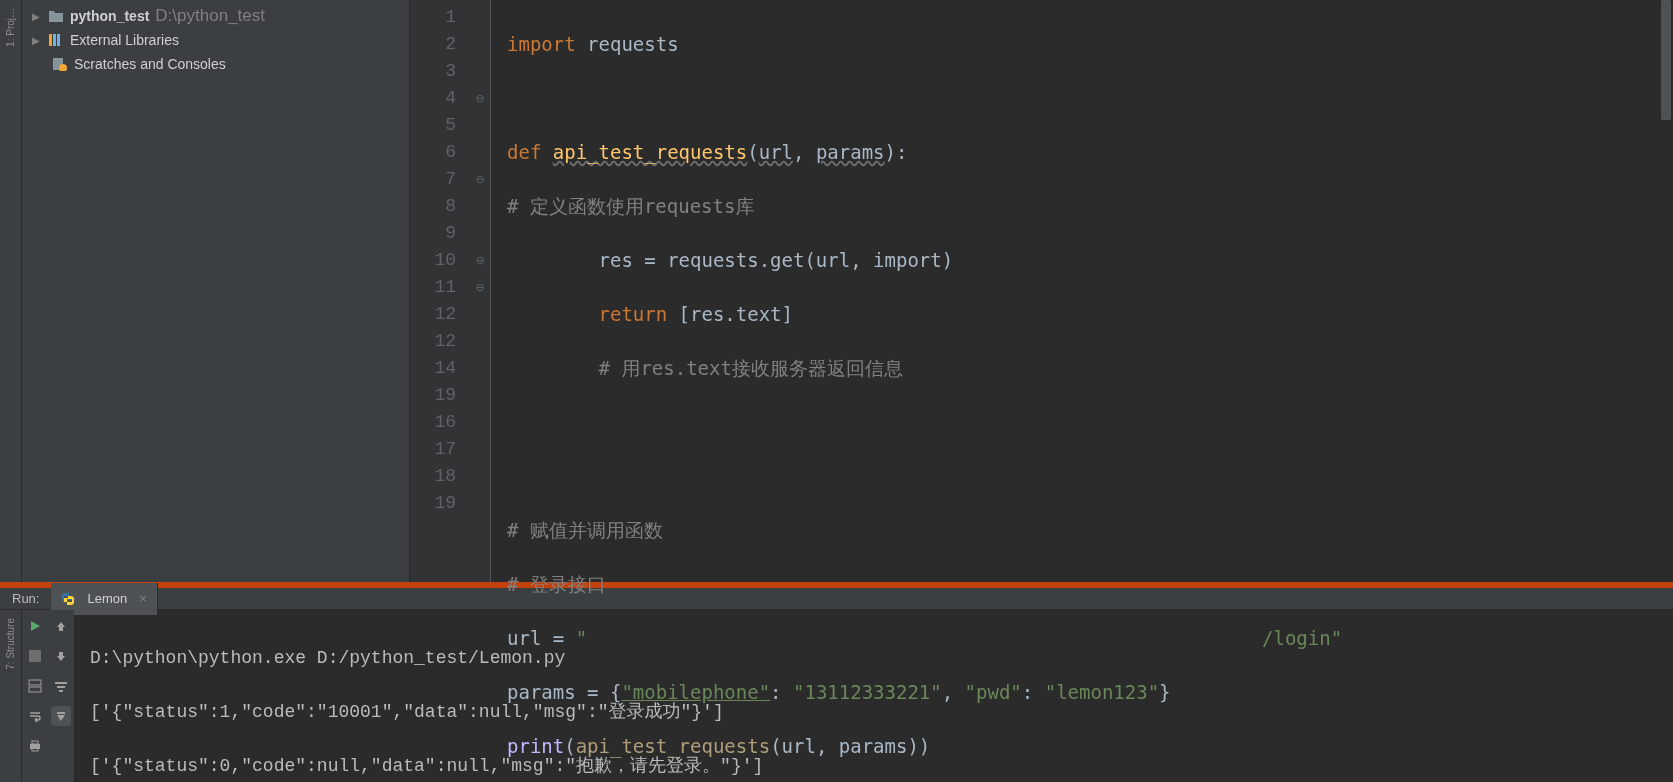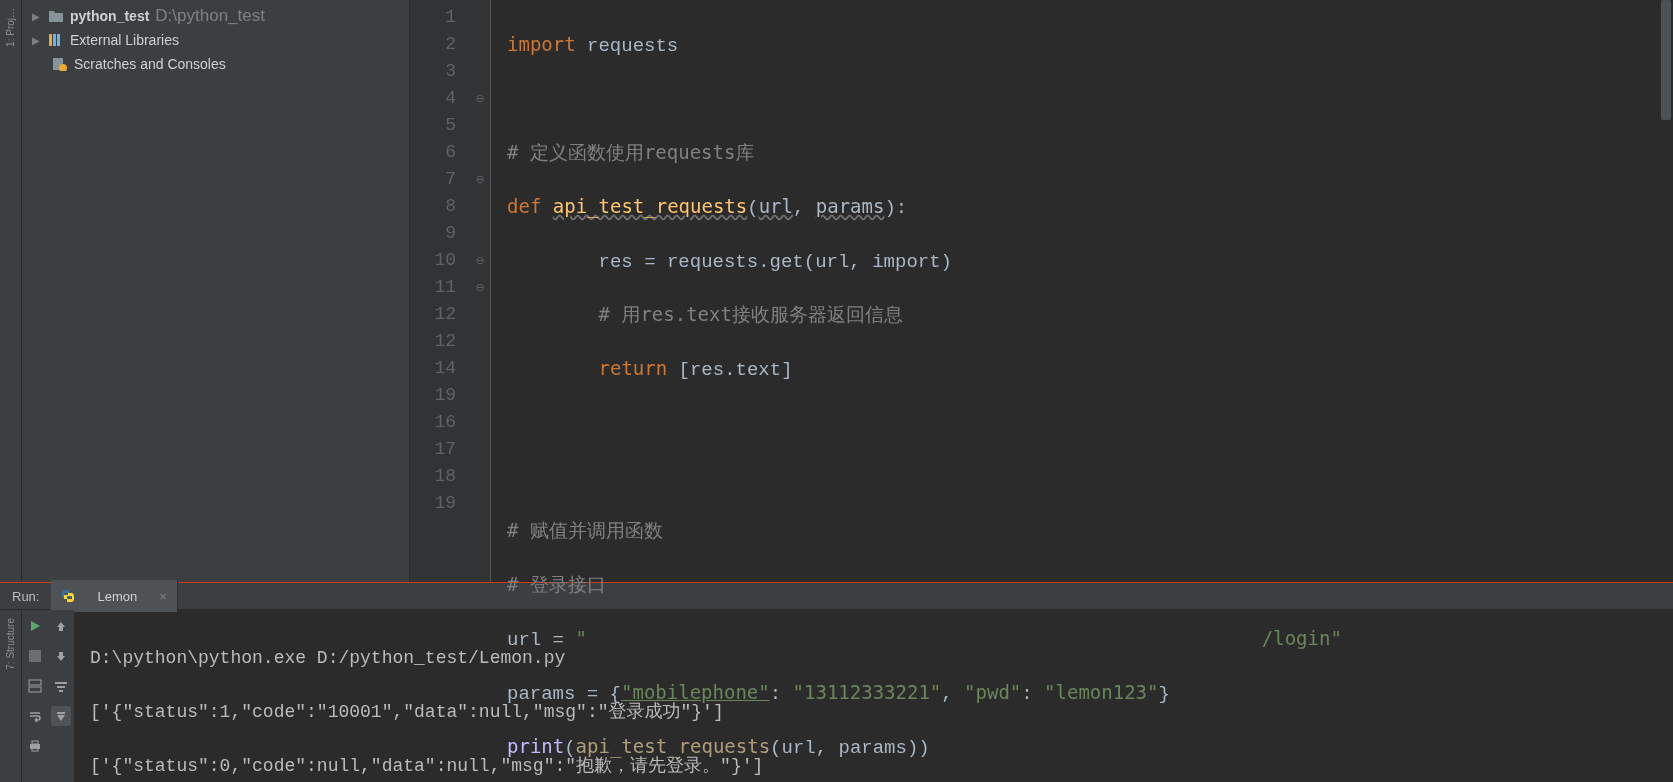--- a/index.html
+++ b/index.html
@@ -21,29 +21,29 @@
   .fold-strip { width: 20px; background: #313335; padding-top: 4px; }
   .fold-strip .fl { height: 27px; display: flex; align-items: center; justify-content: center; font-size: 11px; color: #606366; }
   .code { flex: 1; padding-top: 4px; padding-left: 16px; font-family: "Consolas", "DejaVu Sans Mono", monospace; font-size: 19px; line-height: 27px; white-space: pre; border-left: 1px solid #555555; position: relative; }
   .code .cl { height: 27px; }
   .kw { color: #cc7832; }
   .fn-u { color: #ffc66d; text-decoration: underline wavy #707070; }
   .str { color: #6a8759; }
   .str-u { color: #6a8759; text-decoration: underline #6a8759; }
   .com { color: #808080; }
   .param-u { color: #a9b7c6; text-decoration: underline wavy #707070; }
-  .ident { color: #a9b7c6; font-family: Liberation Mono, monospace; }
+  .ident { color: #a9b7c6; }
   .builtin { color: #c4b5fd; }
   .call { color: #b09d79; }
   .blur { filter: blur(4px); }
   .scroll-thumb { position: absolute; right: 2px; top: 0; width: 10px; height: 120px; background: #4e5254; border-radius: 2px; }
   .bottom { display: flex; flex-direction: column; background: #2b2b2b; }
-  .run-header { height: 28px; background: #3c3f41; display: flex; align-items: center; border-top: 1px solid #c2410c; border-bottom: 1px solid #2b2b2b; }
+  .run-header { height: 28px; background: #3c3f41; display: flex; align-items: center; border-top: 6px solid #c2410c; border-bottom: 1px solid #2b2b2b; }
   .run-header .label { font-size: 13px; color: #bbbbbb; padding: 0 12px; }
-  .run-tab { display: flex; align-items: center; gap: 22px; background: #4e5254; height: 100%; padding: 16px 10px; border-right: 1px solid #2b2b2b; }
+  .run-tab { display: flex; align-items: center; gap: 12px; background: #4e5254; height: 100%; padding: 16px 10px; border-right: 1px solid #2b2b2b; }
   .run-tab .pyicon { font-size: 13px; }
   .run-tab .tabname { font-size: 13px; color: #d0d0d0; }
   .run-tab .close { font-size: 13px; color: #808080; cursor: pointer; }
   .run-body { display: flex; flex: 1; }
   .run-tool { width: 26px; background: #3c3f41; display: flex; flex-direction: column; align-items: center; padding-top: 6px; gap: 10px; }
   .run-tool2 { width: 26px; background: #3c3f41; display: flex; flex-direction: column; align-items: center; padding-top: 6px; gap: 10px; }
   .run-tool .btn, .run-tool2 .btn { width: 20px; height: 20px; display: flex; align-items: center; justify-content: center; cursor: pointer; }
   .run-tool2 .btn.active { background: #4e5254; border-radius: 3px; }
   .console { flex: 1; padding: 8px 16px; font-family: Consolas, "Courier New", monospace; font-size: 18px; line-height: 27px; color: #bbbbbb; white-space: pre; }
   svg { display: block; }
@@ -129,25 +129,25 @@
           <div class="fl"></div>
           <div class="fl"></div>
           <div class="fl"></div>
           <div class="fl"></div>
           <div class="fl"></div>
           <div class="fl"></div>
       </div>
       <div class="code">
 <div class="cl"><span class="kw">import</span><span class="ident"> requests</span></div>
 <div class="cl"></div>
+<div class="cl"><span class="kw">def </span><span class="fn-u">api_test_requests</span><span class="ident">(</span><span class="param-u">url</span><span class="ident">, </span><span class="param-u">params</span><span class="ident">):</span></div>
 <div class="cl"><span class="com"># 定义函数使用requests库</span></div>
-<div class="cl"><span class="kw">def </span><span class="fn-u">api_test_requests</span><span class="ident">(</span><span class="param-u">url</span><span class="ident">, </span><span class="param-u">params</span><span class="ident">):</span></div>
 <div class="cl"><span>        </span><span class="ident">res</span><span class="ident"> = requests.get(url, import)</span></div>
+<div class="cl"><span>        </span><span class="kw">return</span><span class="ident"> [res.text]</span></div>
 <div class="cl"><span>        </span><span class="com"># 用res.text接收服务器返回信息</span></div>
-<div class="cl"><span>        </span><span class="kw">return</span><span class="ident"> [res.text]</span></div>
 <div class="cl"></div>
 <div class="cl"></div>
 <div class="cl"><span class="com"># 赋值并调用函数</span></div>
 <div class="cl"><span class="com"># 登录接口</span></div>
 <div class="cl"><span class="ident">url = </span><span class="str">"</span><span class="str blur">                                                           </span><span class="str">/login"</span></div>
 <div class="cl"><span class="ident">params = {</span><span class="str-u">"mobilephone"</span><span class="ident">: </span><span class="str">"13112333221"</span><span class="ident">, </span><span class="str">"pwd"</span><span class="ident">: </span><span class="str">"lemon123"</span><span class="ident">}</span></div>
 <div class="cl"><span class="builtin">print</span><span class="ident">(</span><span class="call">api_test_requests</span><span class="ident">(url, params))</span></div>
 
 
 

